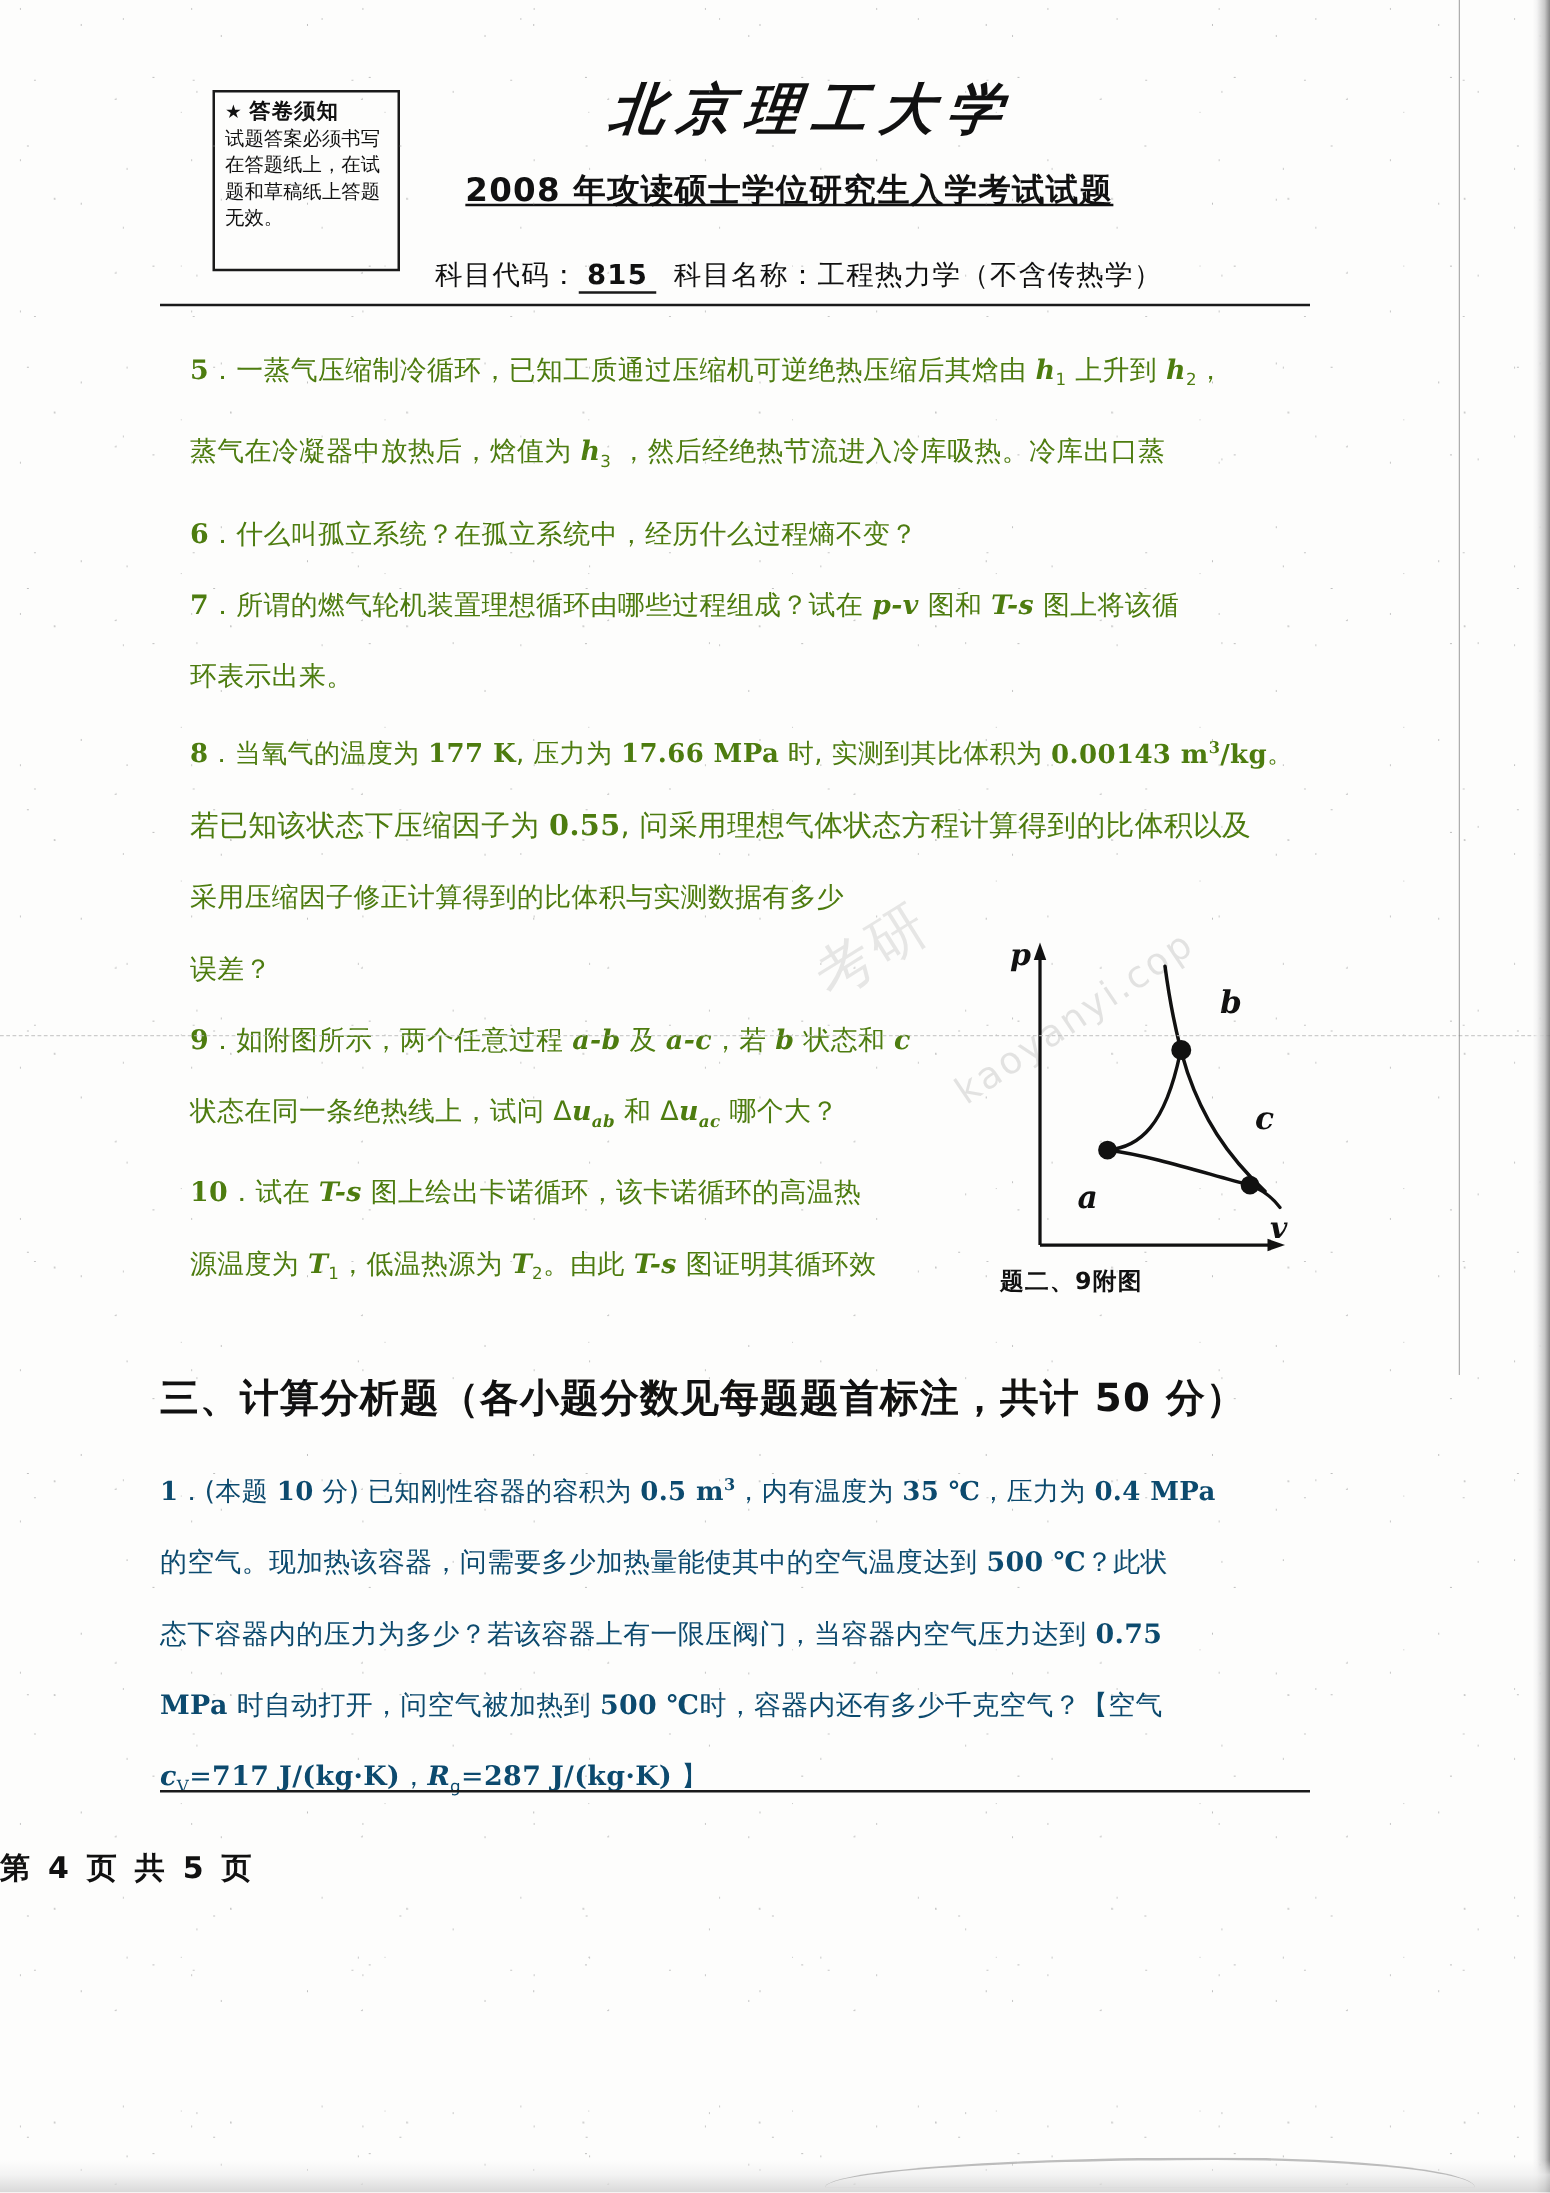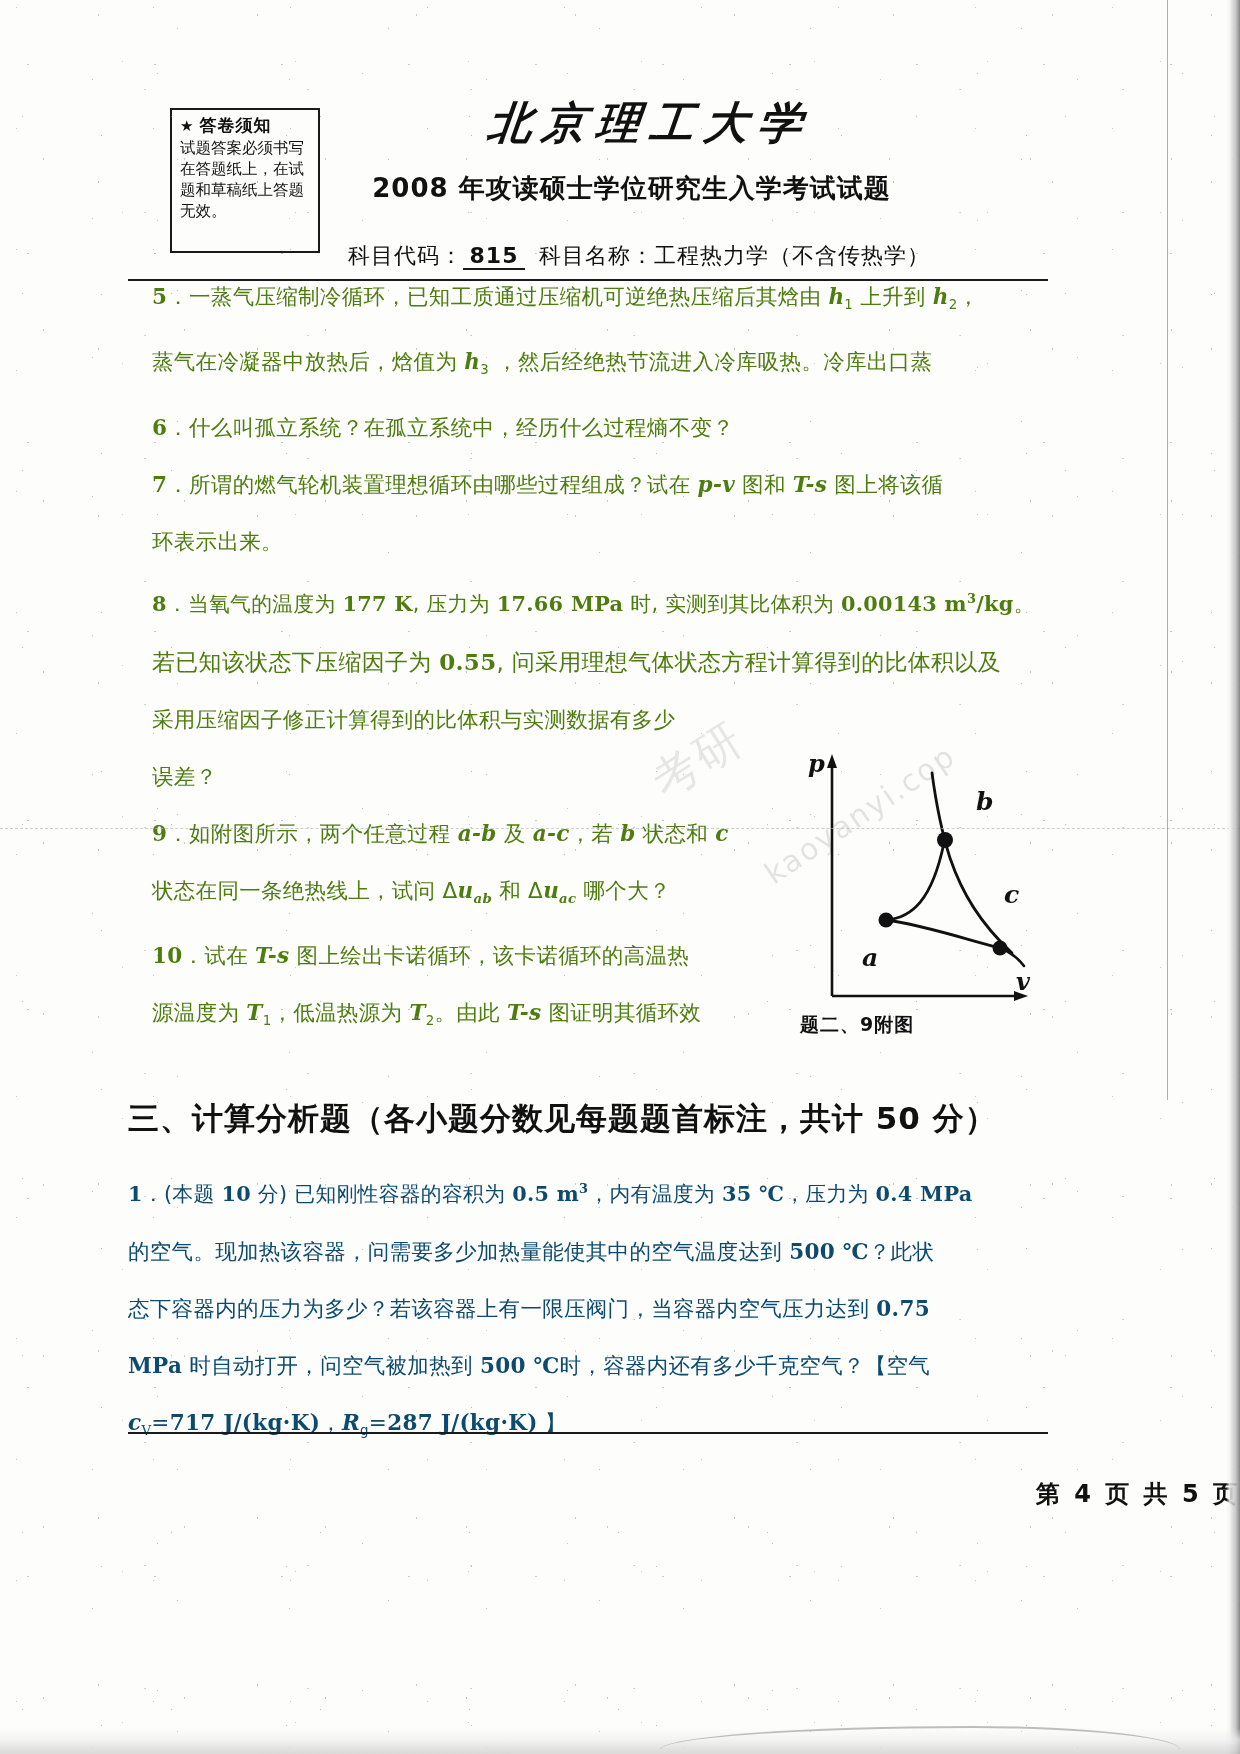--- a/index.html
+++ b/index.html
@@ -54,21 +54,21 @@
     background:linear-gradient(to top,#c9c9c9 0%,#efefef 55%,transparent 100%);
     opacity:.7;pointer-events:none;
   }
   #bottom-curve{
     position:absolute;bottom:4px;left:660px;width:520px;height:22px;
     border-top:2px solid #8a8a8a;border-radius:60% 40% 0 0/100% 100% 0 0;
     opacity:.55;pointer-events:none;
   }
 
   
-  #header{position:absolute;left:0;top:0;width:1045px;height:250px;margin-top:36px;}
+  #header{position:absolute;left:0;top:0;width:1045px;height:250px;}
   #notice-box{
     position:absolute;left:170px;top:72px;width:150px;height:145px;
     border:2px solid #1a1a1a;
     padding:4px 6px 2px 8px;
     box-sizing:border-box;
     font-family:"DejaVu Sans", sans-serif;
   }
   #notice-title{
     font-size:17px;font-weight:700;letter-spacing:1px;
     white-space:nowrap;line-height:22px;margin-bottom:1px;
@@ -82,21 +82,21 @@
     font-size:44px;font-weight:700;font-style:italic;
     letter-spacing:10px;
     transform:skewX(-6deg);
     padding-left:60px;
     box-sizing:border-box;
   }
   #exam-title{
     position:absolute;left:0;top:135px;width:1240px;text-align:center;
     font-family:"DejaVu Sans", sans-serif;
     font-size:26px;font-weight:700;letter-spacing:1px;
-    padding-left:23px;box-sizing:border-box;
+    padding-left:23px;box-sizing:border-box;text-decoration:underline;
   }
   #subject-line{
     position:absolute;left:348px;top:205px;
     font-family:"DejaVu Sans", sans-serif;
     font-size:22px;letter-spacing:1px;white-space:nowrap;
   }
   #subject-line .code{
     display:inline-block;min-width:62px;text-align:center;
     border-bottom:2px solid #1a1a1a;font-weight:700;
   }
@@ -137,21 +137,21 @@
     font-family:"DejaVu Sans", sans-serif;
     font-size:19px;font-weight:600;letter-spacing:1px;white-space:nowrap;
   }
 
   
   #footer-rule{
     position:absolute;left:128px;top:1432px;width:920px;height:0;
     border-top:2px solid #1a1a1a;
   }
   #footer{
-    position:absolute;left:0;top:1478px;width:1240px;text-align:right;
+    position:absolute;left:0;top:1478px;width:1240px;text-align:left;
     font-family:"DejaVu Sans", sans-serif;
     font-size:24px;font-weight:700;letter-spacing:3px;
   }
 
   
   #watermark{
     position:absolute;left:640px;top:760px;
     font-family:"DejaVu Sans", sans-serif;
     font-size:46px;color:#000;opacity:.085;
     transform:rotate(-32deg);transform-origin:0 0;

